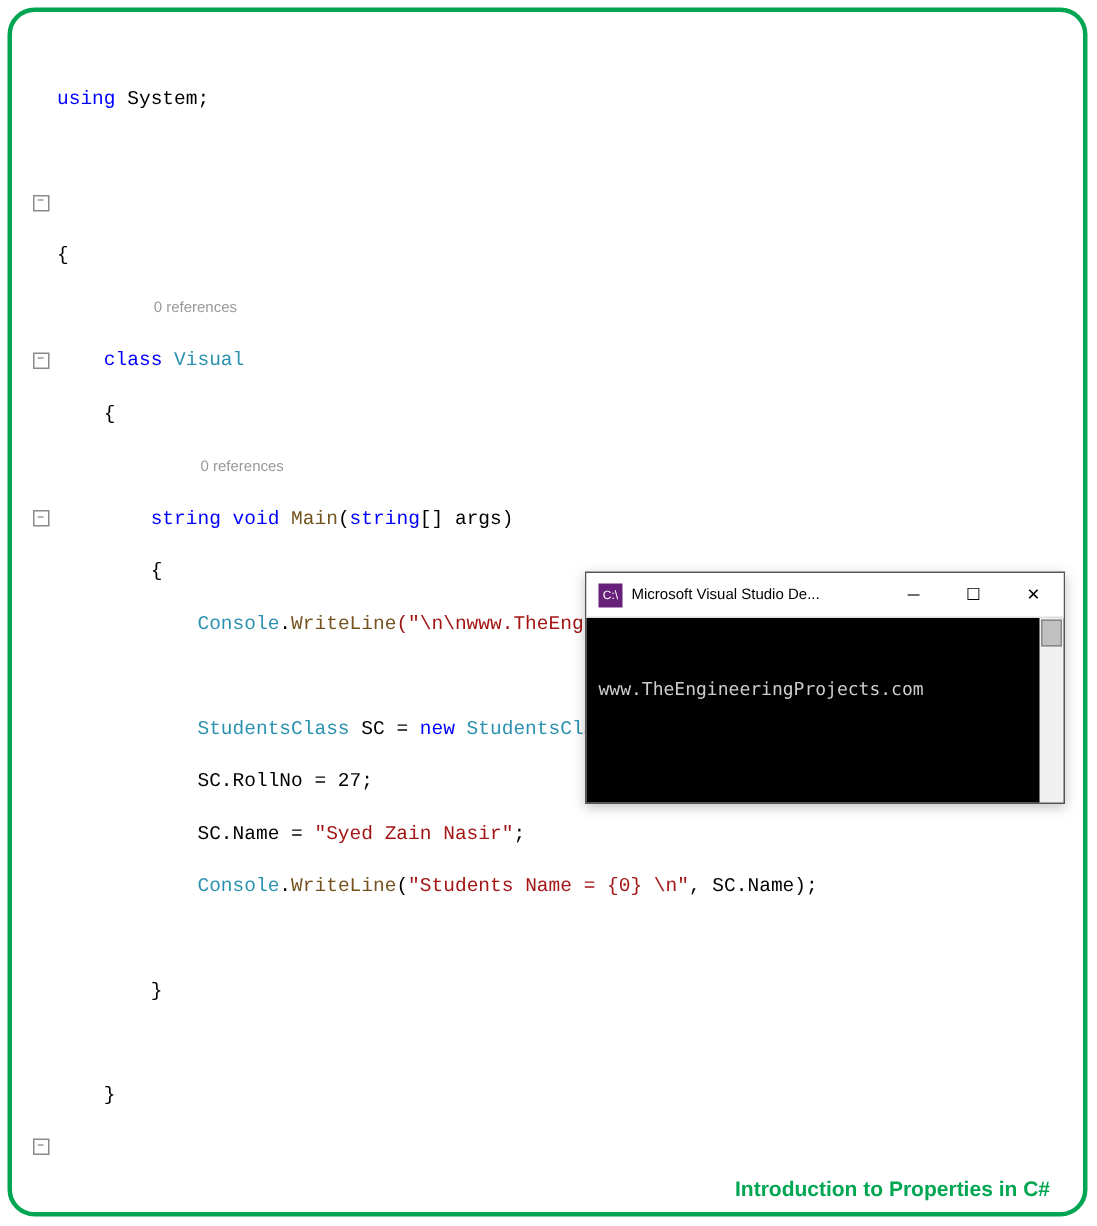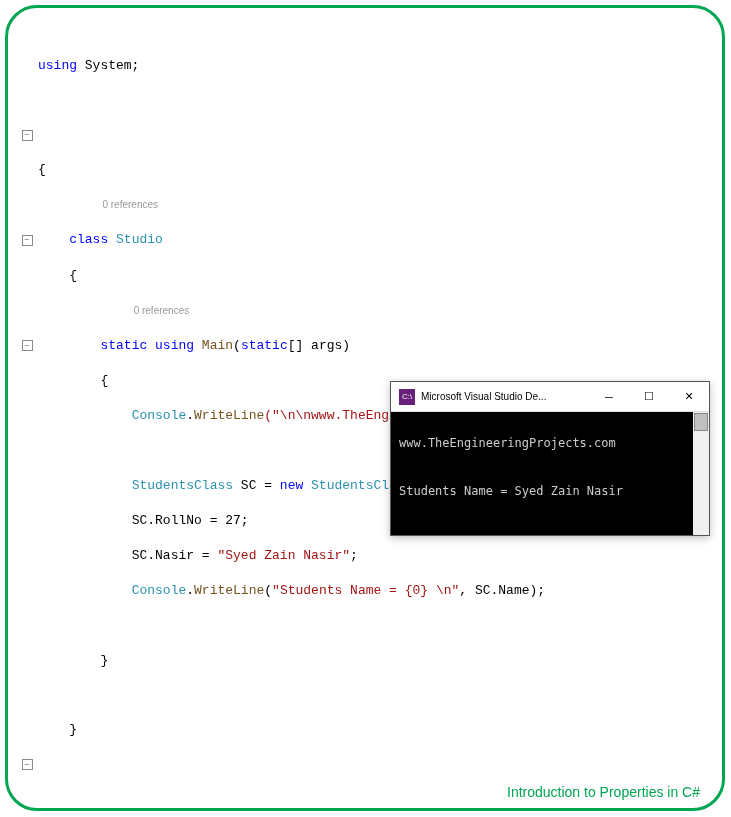--- a/index.html
+++ b/index.html
@@ -6,21 +6,21 @@
 body {
   font-family: Consolas, 'Courier New', monospace;
   font-size: 13px;
   background: #fff;
   width: 731px;
   height: 817px;
   position: relative;
 }
 .frame {
   border: 3px solid #00a651;
-  border-radius: 32px;
+  border-radius: 18px;
   width: 720px;
   height: 806px;
   margin: 5px;
   padding: 14px 10px 10px 10px;
   position: relative;
   overflow: hidden;
 }
 .code-area {
   line-height: 1.35;
   white-space: pre;
@@ -57,21 +57,21 @@
   font-family: 'Segoe UI', sans-serif;
   padding-left: 2px;
   margin-top: 13px;
 }
 .caption {
   position: absolute;
   bottom: 8px;
   right: 22px;
   color: #00a651;
   font-family: 'Segoe UI', Arial, sans-serif;
-  font-weight: normal;
+  font-weight: bold;
   font-size: 14px;
 }
 
 .console {
   position: absolute;
   top: 373px;
   left: 382px;
   width: 320px;
   height: 155px;
   border: 1px solid #555;
@@ -111,21 +111,21 @@
   display: inline-flex;
   align-items: center;
   justify-content: center;
   font-family: 'Segoe UI Symbol', sans-serif;
   font-size: 11px;
 }
 .term {
   background: #000;
   color: #ccc;
   height: calc(100% - 30px);
-  padding: 8px 8px;
+  padding: 24px 8px;
   font-family: Consolas, monospace;
   font-size: 12px;
   position: relative;
 }
 .term .sbar {
   position: absolute;
   right: 0; top: 0;
   width: 16px;
   height: 100%;
   background: #f0f0f0;
@@ -143,30 +143,30 @@
 
 <div class="frame">
 
 <div class="code-area">
 
 <div class="line"><span class="gutter"></span><span class="code"><span class="kw">using</span><span class="txt"> System;</span></span></div>
 <div class="line"><span class="gutter"></span></div>
 <div class="line"><span class="gutter"><span class="fold">−</span></span></div>
 <div class="line"><span class="gutter"></span><span class="code"><span class="txt">{</span></span></div>
 <div class="line"><span class="gutter"></span><span class="code">        <span class="codelens">0 references</span></span></div>
-<div class="line"><span class="gutter"><span class="fold">−</span></span><span class="code">    <span class="kw">class</span><span class="type"> Studio</span></span></div>
+<div class="line"><span class="gutter"><span class="fold">−</span></span><span class="code">    <span class="kw">class</span><span class="type"> Visual</span></span></div>
 <div class="line"><span class="gutter"></span><span class="code">    <span class="txt">{</span></span></div>
 <div class="line"><span class="gutter"></span><span class="code">            <span class="codelens">0 references</span></span></div>
-<div class="line"><span class="gutter"><span class="fold">−</span></span><span class="code">        <span class="kw">static using</span><span class="method"> Main</span><span class="txt">(</span><span class="kw">static</span><span class="txt">[] args)</span></span></div>
+<div class="line"><span class="gutter"><span class="fold">−</span></span><span class="code">        <span class="kw">string void</span><span class="method"> Main</span><span class="txt">(</span><span class="kw">string</span><span class="txt">[] args)</span></span></div>
 <div class="line"><span class="gutter"></span><span class="code">        <span class="txt">{</span></span></div>
 <div class="line"><span class="gutter"></span><span class="code">            <span class="type">Console</span><span class="txt">.</span><span class="method">WriteLine</span><span class="str">("\n\nwww.TheEngineeringProjects.com\n\n");</span></span></div>
 <div class="line"><span class="gutter"></span></div>
 <div class="line"><span class="gutter"></span><span class="code">            <span class="type">StudentsClass</span><span class="txt"> SC = </span><span class="kw">new</span><span class="type"> StudentsClass</span><span class="txt">();</span></span></div>
 <div class="line"><span class="gutter"></span><span class="code">            <span class="txt">SC.RollNo = 27;</span></span></div>
-<div class="line"><span class="gutter"></span><span class="code">            <span class="txt">SC.Nasir = </span><span class="str">"Syed Zain Nasir"</span><span class="txt">;</span></span></div>
+<div class="line"><span class="gutter"></span><span class="code">            <span class="txt">SC.Name = </span><span class="str">"Syed Zain Nasir"</span><span class="txt">;</span></span></div>
 <div class="line"><span class="gutter"></span><span class="code">            <span class="type">Console</span><span class="txt">.</span><span class="method">WriteLine</span><span class="txt">(</span><span class="str">"Students Name = {0} \n"</span><span class="txt">, SC.Name);</span></span></div>
 <div class="line"><span class="gutter"></span></div>
 <div class="line"><span class="gutter"></span><span class="code">        <span class="txt">}</span></span></div>
 <div class="line"><span class="gutter"></span></div>
 <div class="line"><span class="gutter"></span><span class="code">    <span class="txt">}</span></span></div>
 <div class="line"><span class="gutter"><span class="fold">−</span></span></div>
 
 
 
 
@@ -202,21 +202,20 @@
     <span class="title">Microsoft Visual Studio De...</span>
     <span class="winbtn">─</span>
     <span class="winbtn">☐</span>
     <span class="winbtn">✕</span>
   </div>
   <div class="term">
     <div class="term-line"></div>
     <div class="term-line">www.TheEngineeringProjects.com</div>
     <div class="term-line"></div>
     <div class="term-line"></div>
-    <div class="term-line">Students Name = Syed Zain Nasir</div>
     <div class="sbar">
           <div class="sbar-thumb"></div>
         </div>
   </div>
 </div>
 
 <div class="caption">Introduction to Properties in C#</div>
 
 </div>
 

